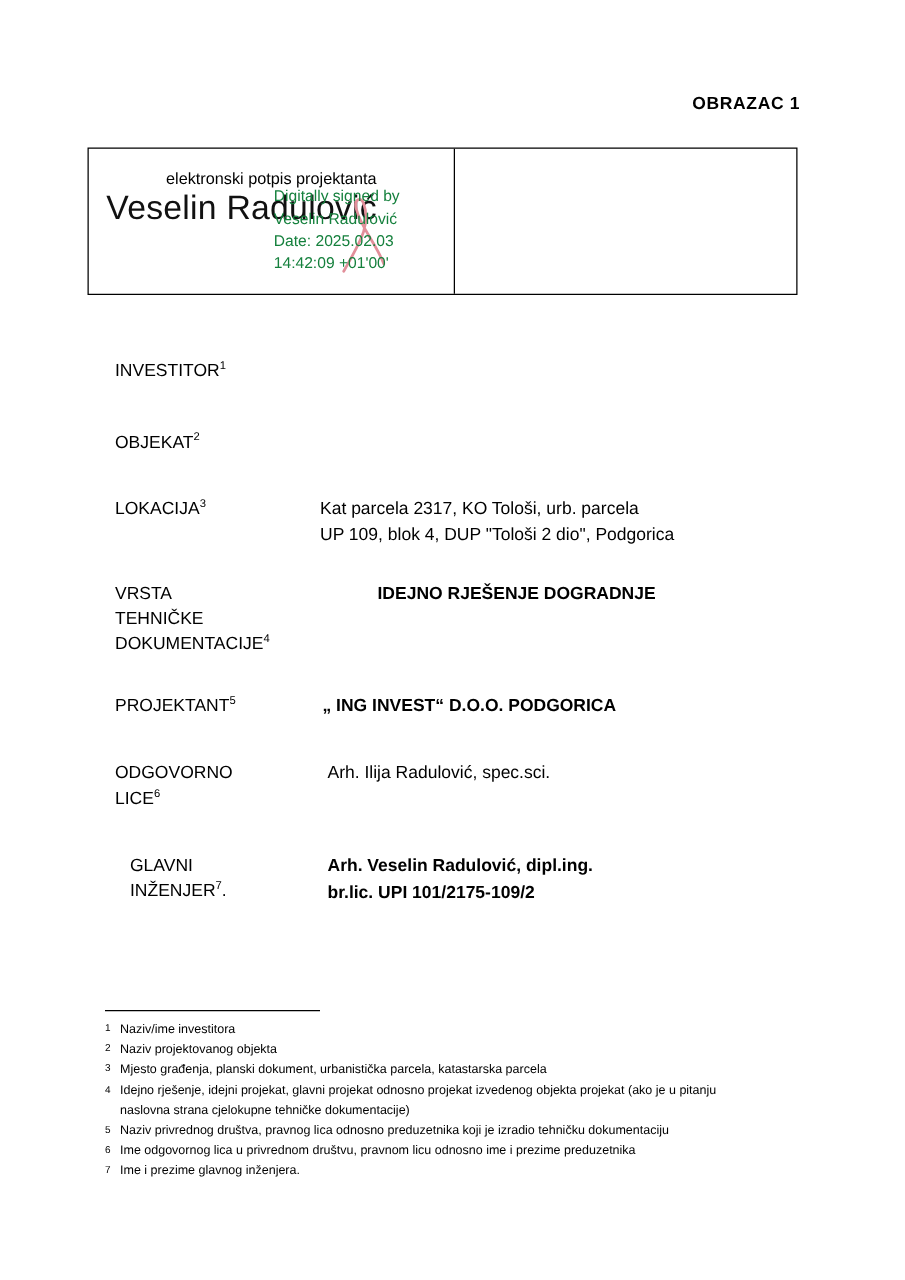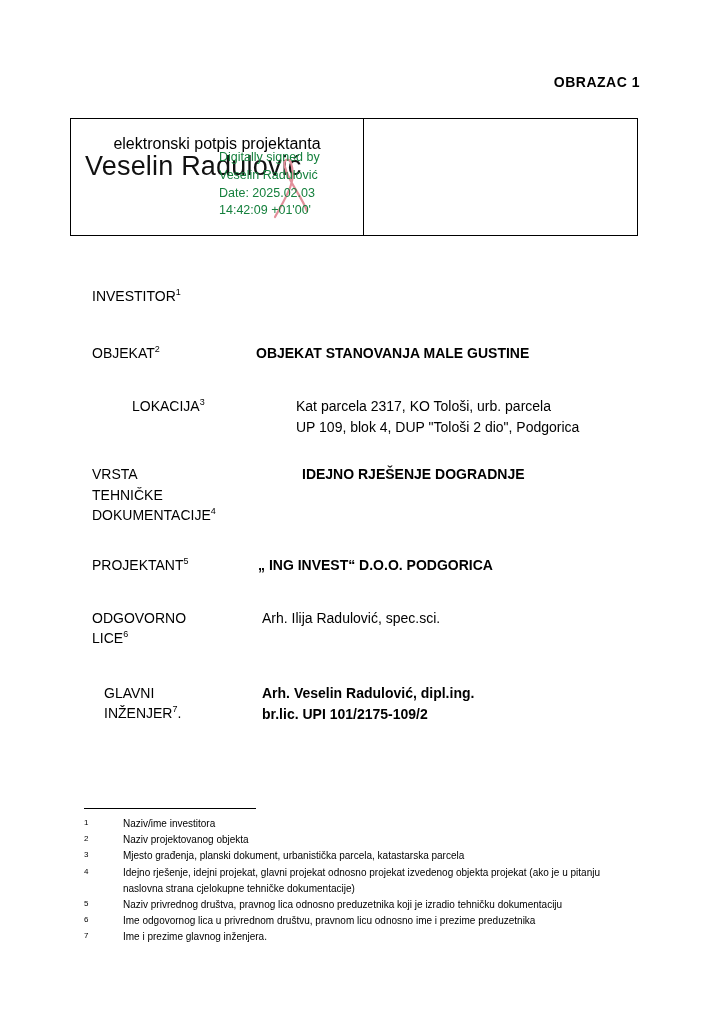--- a/index.html
+++ b/index.html
@@ -55,21 +55,21 @@
   }
   .sig-cell.right {
     width: 272px;
   }
   .sig-caption {
     position: absolute;
     top: 16px;
     left: 0;
     width: 100%;
     text-align: center;
-    font-size: 16px;
+    font-size: 13px;
   }
   .sig-name {
     position: absolute;
     left: 14px;
     top: 30px;
     font-size: 27px;
     line-height: 1.28;
     color: #111111;
     letter-spacing: 0.2px;
   }
@@ -126,21 +126,21 @@
   .row-investitor .field-value { padding-left: 56px; }
   .row-objekat .field-value { padding-left: 56px; }
   .row-lokacija .field-value { padding-left: 56px; }
   .row-vrsta .field-value { padding-left: 58px; }
   .row-projektant .field-value { padding-left: 58px; }
   .row-odgovorno .field-value { padding-left: 62px; }
   .row-glavni .field-value { padding-left: 66px; }
 
   .row-investitor { margin-bottom: 37px; }
   .row-objekat { margin-bottom: 32px; }
-  .row-lokacija { margin-bottom: 26px; margin-left: 40px; }
+  .row-lokacija { margin-bottom: 26px; }
   .row-vrsta { margin-bottom: 30px; gap: 44px; }
   .row-projektant { margin-bottom: 32px; }
   .row-odgovorno { margin-bottom: 34px; }
 
   .row-glavni .field-label { padding-left: 104px; width: 196px; }
 
   
   .footnote-rule {
     position: absolute;
     left: 84px;
@@ -163,21 +163,20 @@
   }
   .footnote-marker {
     width: 12px;
     flex: none;
     font-size: 8px;
     padding-top: 1px;
   }
   .footnote-text {
     flex: 1;
     white-space: pre-line;
-    margin-left: 27px;
   }
 </style>
 </head>
 <body>
 
 <div class="page">
 
   <div class="form-code">OBRAZAC 1</div>
 
   <div class="sig-table">
@@ -196,21 +195,20 @@
   </div>
 
   <div class="fields">
 
     <div class="field-row row-investitor">
       <div class="field-label"><span>INVESTITOR</span><sup>1</sup></div>
     </div>
 
     <div class="field-row row-objekat">
       <div class="field-label"><span>OBJEKAT</span><sup>2</sup></div>
-      <div class="field-value bold">OBJEKAT STANOVANJA MALE GUSTINE</div>
     </div>
 
     <div class="field-row row-lokacija">
       <div class="field-label"><span>LOKACIJA</span><sup>3</sup></div>
       <div class="field-value">Kat parcela 2317, KO Tološi, urb. parcela
 UP 109, blok 4, DUP "Tološi 2 dio", Podgorica</div>
     </div>
 
     <div class="field-row row-vrsta">
       <div class="field-label"><span>VRSTA TEHNIČKE

